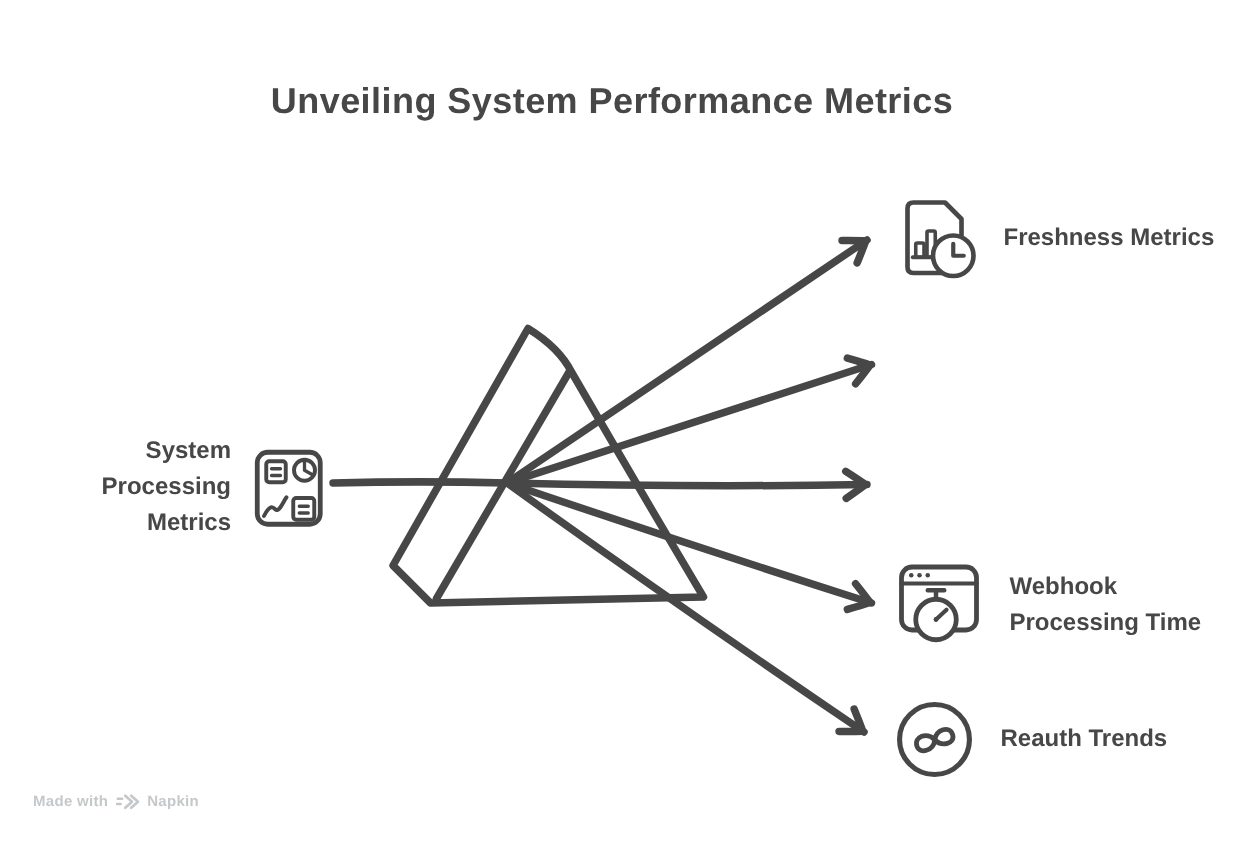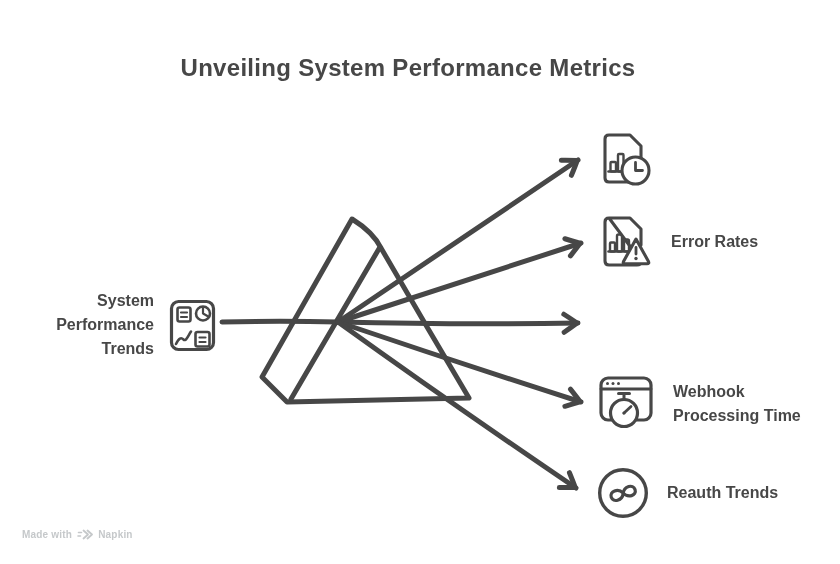--- a/index.html
+++ b/index.html
@@ -51,21 +51,21 @@
     <path d="M380,247 Q336,322 291,399"></path>
     <path d="M222,322 Q280,320.5 338,322"></path>
     <path marker-end="url(#ah)" d="M338,322 Q455,243 578,160"></path>
     <path marker-end="url(#ah)" d="M338,322 Q460,282 581,243"></path>
     <path marker-end="url(#ah)" d="M338,322 Q465,325 578,323"></path>
     <path marker-end="url(#ah)" d="M338,322 Q462,364 581,402"></path>
     <path marker-end="url(#ah)" d="M338,322 Q452,404 576,488"></path>
   </svg>
 
   <div class="source">
-    <div class="source-label">System Performance Trends</div>
+    <div class="source-label">System Processing Metrics</div>
     <svg class="icon" width="47" height="53" viewBox="0 0 47 53">
       <rect x="2.5" y="2.5" width="42" height="48" rx="7" stroke-width="3.2"></rect>
       <rect x="8.5" y="8.5" width="13" height="14" rx="2" stroke-width="2.6"></rect>
       <path d="M12,13.5 h6 M12,18 h6" stroke-width="2.2"></path>
       <circle cx="34" cy="14.5" r="7" stroke-width="2.6"></circle>
       <path d="M34,14.5 V8.2 M34,14.5 L39.3,17.5" stroke-width="2.2"></path>
       <path d="M7,45 C10,39 12,38 14.5,40.5 C17,43 19.5,36 22,32.5" stroke-width="2.6"></path>
       <rect x="26.5" y="33" width="14" height="14.5" rx="2" stroke-width="2.6"></rect>
       <path d="M30.5,38.5 h6 M30.5,43 h6" stroke-width="2.2"></path>
     </svg>
@@ -73,35 +73,23 @@
 
   <div class="out out1">
     <svg class="icon" width="56" height="61" viewBox="0 0 56 61">
       <path d="M13,7 H34 L45,18 V50 Q45,54 41,54 H13 Q9,54 9,50 V11 Q9,7 13,7 Z" stroke-width="3.1"></path>
       <path d="M12.5,43.5 H30" stroke-width="2.6"></path>
       <rect x="14.5" y="34" width="5.5" height="9.5" rx="1" stroke-width="2.4"></rect>
       <rect x="22" y="26" width="5.5" height="17.5" rx="1" stroke-width="2.4"></rect>
       <circle class="fillw" cx="39.5" cy="42.5" r="13.5" stroke-width="3.1"></circle>
       <path d="M39.5,42.5 V34.5 M39.5,42.5 H46.5" stroke-width="2.8"></path>
     </svg>
+    <div class="out-label">Freshness Metrics</div>
   </div>
 
-  <div class="out out2">
-    <svg class="icon" width="58" height="62" viewBox="0 0 58 62">
-      <path d="M13,7 H34 L45,18 V34 M45,50 Q45,54 41,54 H13 Q9,54 9,50 V11 Q9,7 13,7 Z" stroke-width="3.1"></path>
-      <path d="M12.5,40.5 H32" stroke-width="2.6"></path>
-      <rect x="14" y="31.5" width="5" height="9" rx="1" stroke-width="2.4"></rect>
-      <rect x="21" y="23.5" width="5" height="17" rx="1.5" stroke-width="2.4"></rect>
-      <rect x="28" y="28.5" width="5" height="12" rx="1.5" stroke-width="2.4"></rect>
-      <path class="fillw" d="M40,28 L52.5,50.5 Q53.5,52.8 51,52.8 H29 Q26.5,52.8 27.5,50.5 Z" stroke-width="3.1"></path>
-      <path d="M40,36.5 V43" stroke-width="2.8"></path>
-      <circle class="dot" cx="40" cy="47.5" r="1.7"></circle>
-    </svg>
-    <div class="out-label">Error Rates</div>
-  </div>
 
 
   <div class="out out4">
     <svg class="icon" width="60" height="64" viewBox="0 0 60 64">
       <rect x="5" y="6" width="50" height="42" rx="7" stroke-width="3.2"></rect>
       <path d="M5,17 H55" stroke-width="2.8"></path>
       <circle class="dot" cx="11.5" cy="11.5" r="1.5"></circle>
       <circle class="dot" cx="17" cy="11.5" r="1.5"></circle>
       <circle class="dot" cx="22.5" cy="11.5" r="1.5"></circle>
       <path d="M28,27 V22.5 M22.5,21.5 H33.5" stroke-width="3"></path>

